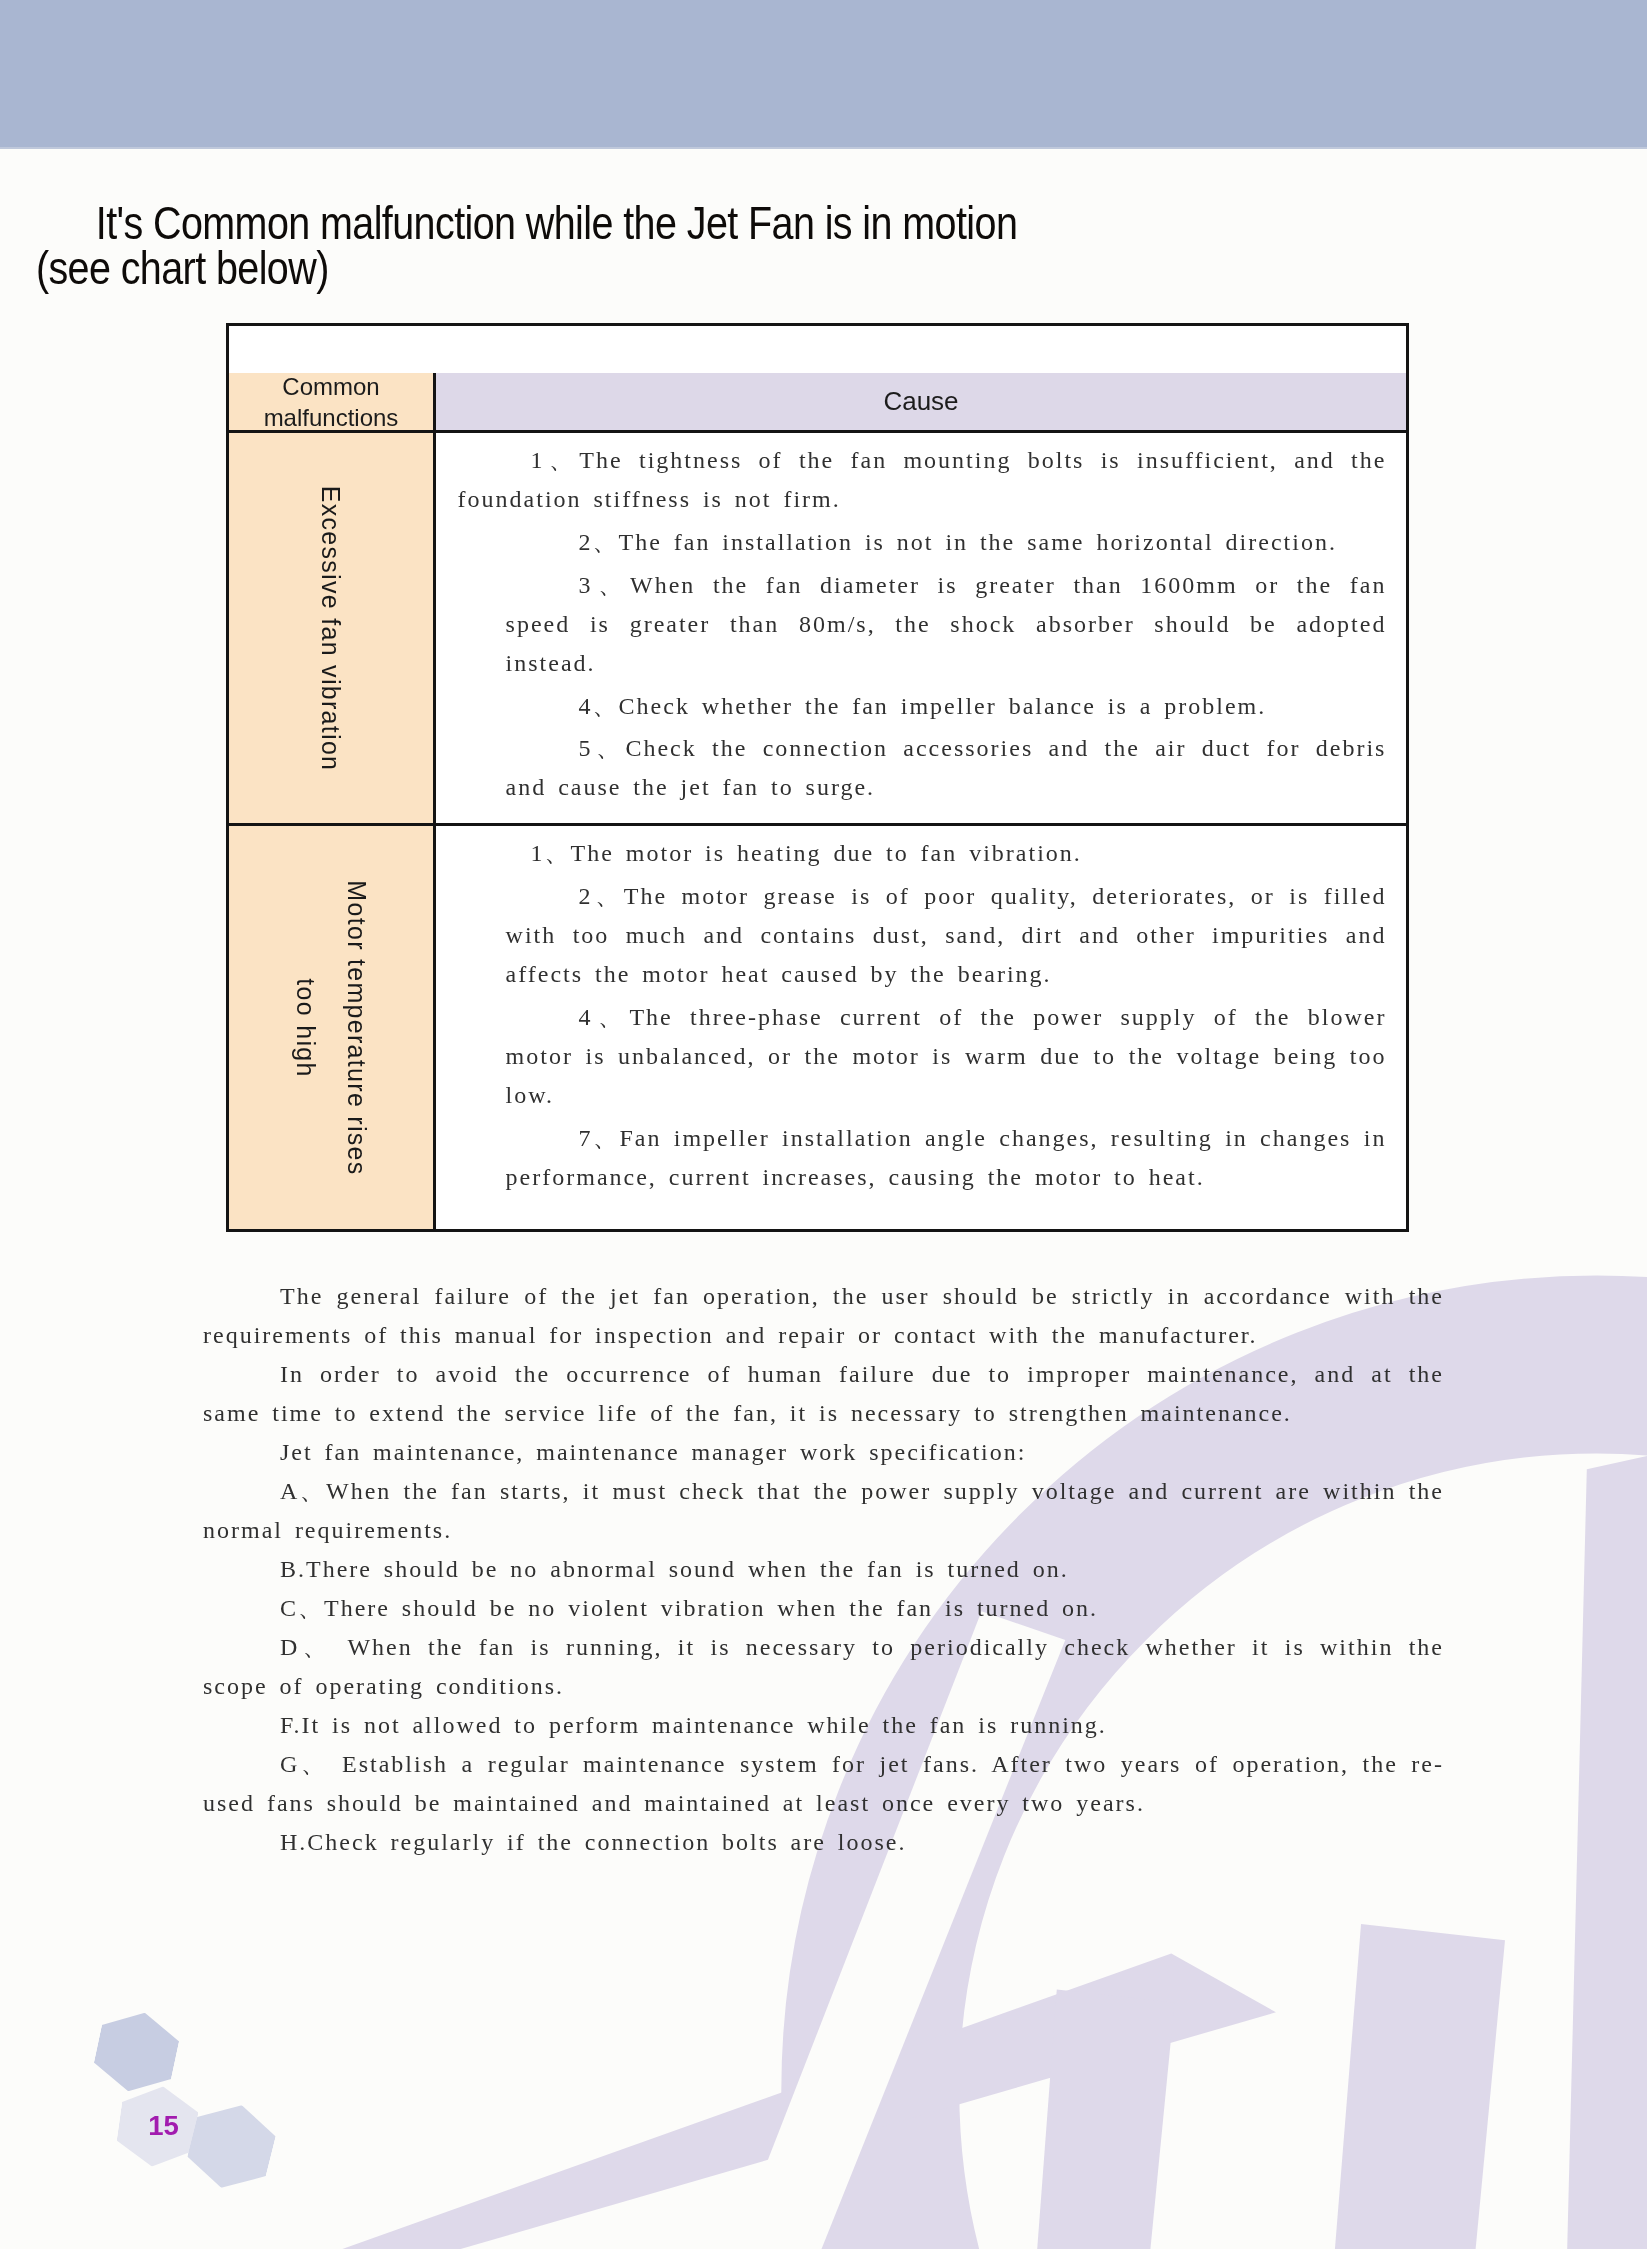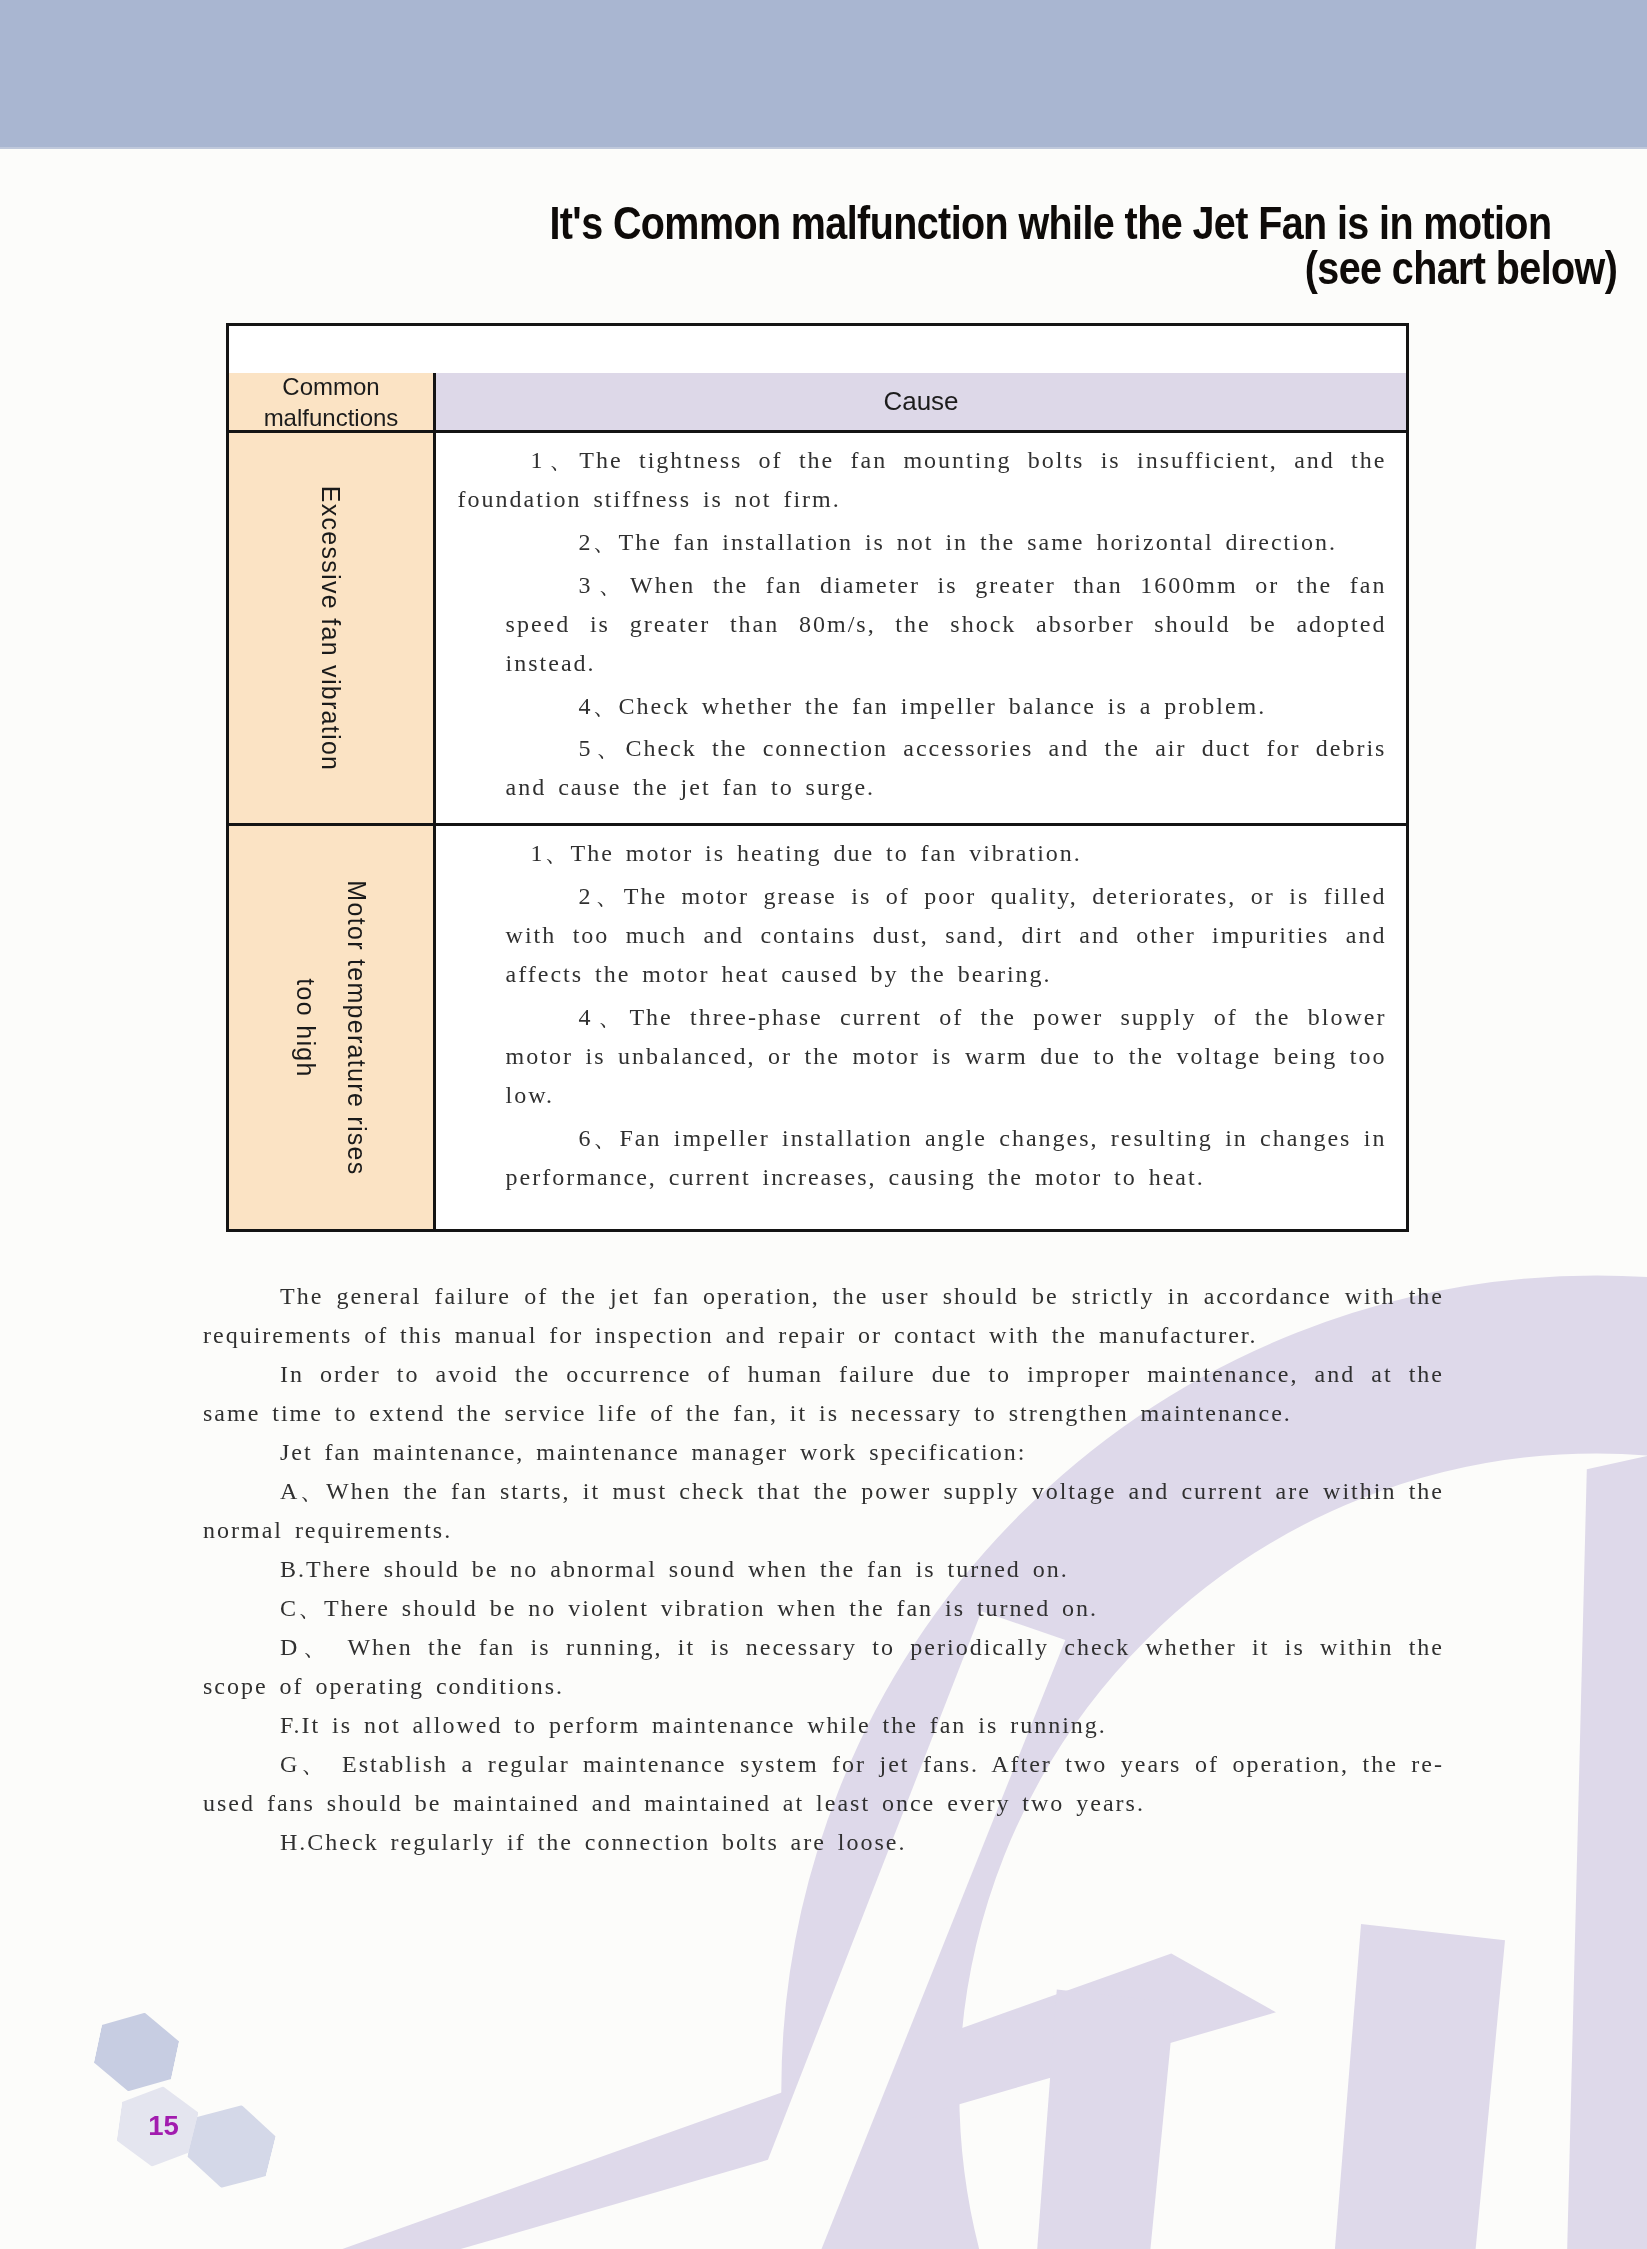--- a/index.html
+++ b/index.html
@@ -12,22 +12,22 @@
   body{background:var(--page_bg);font-family:"Liberation Serif",serif;position:relative;overflow:hidden;}
 
   .watermark{position:absolute;left:0;top:0;width:1647px;height:2250px;z-index:0;}
   .wm-stroke{fill:none;stroke:var(--watermark);}
   .wm{fill:var(--watermark);}
   .wm-gap{fill:var(--page_bg);}
 
   .band{position:absolute;left:0;top:0;width:1647px;height:149px;background:var(--band);
         border-bottom:2.6px solid #bfc8db;z-index:2;}
 
-  .title{position:absolute;left:0;top:200px;width:1647px;text-align:right;z-index:3;
-         color:var(--title_text);font-family:"Liberation Sans",sans-serif;font-weight:700;}
+  .title{position:absolute;left:0;top:200px;width:1647px;text-align:left;z-index:3;
+         color:var(--title_text);font-family:"Liberation Sans",sans-serif;font-weight:400;padding-left:8px;}
   .t-line{display:inline-block;transform:scaleX(0.84);transform-origin:center;
           font-size:47px;line-height:45px;letter-spacing:-0.7px;white-space:nowrap;}
 
   .fault-table{position:absolute;left:226px;top:323px;width:1183px;z-index:3;
                border:3.9px solid var(--table_border);background:#fff;
                display:grid;grid-template-columns:207px 1fr;grid-template-rows:107px 393px 403px;}
   .cell{overflow:hidden;}
   .b-r{border-right:3.9px solid var(--table_border);}
   .b-b{border-bottom:3.9px solid var(--table_border);}
   .label-cell{background:var(--label_cell_bg);display:flex;align-items:center;justify-content:center;}
@@ -99,21 +99,21 @@
   <div class="cell b-r label-cell">
     <div class="vlabel">
       <div>Motor temperature rises</div>
       <div>too high</div>
     </div>
   </div>
   <div class="cell cause-cell">
     <p class="cause">1、The motor is heating due to fan vibration.</p>
     <p class="cause">2、The motor grease is of poor quality, deteriorates, or is filled with too much and contains dust, sand, dirt and other impurities and affects the motor heat caused by the bearing.</p>
     <p class="cause">4、The three-phase current of the power supply of the blower motor is unbalanced, or the motor is warm due to the voltage being too low.</p>
-    <p class="cause">6、Fan impeller installation angle changes, resulting in changes in performance, current increases, causing the motor to heat.</p>
+    <p class="cause">7、Fan impeller installation angle changes, resulting in changes in performance, current increases, causing the motor to heat.</p>
   </div>
 </div>
 
 <div class="bodytext">
   <p>The general failure of the jet fan operation, the user should be strictly in accordance with the requirements of this manual for inspection and repair or contact with the manufacturer.</p>
   <p>In order to avoid the occurrence of human failure due to improper maintenance, and at the same time to extend the service life of the fan, it is necessary to strengthen maintenance.</p>
   <p>Jet fan maintenance, maintenance manager work specification:</p>
   <p>A、When the fan starts, it must check that the power supply voltage and current are within the normal requirements.</p>
   <p>B.There should be no abnormal sound when the fan is turned on.</p>
   <p>C、There should be no violent vibration when the fan is turned on.</p>

